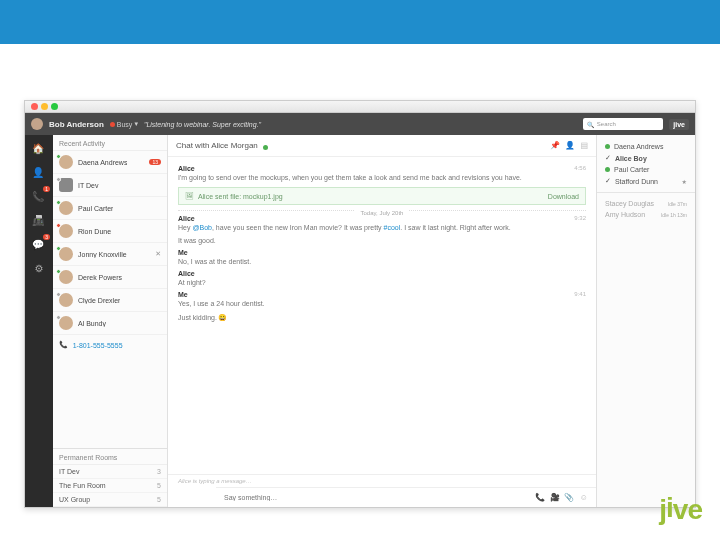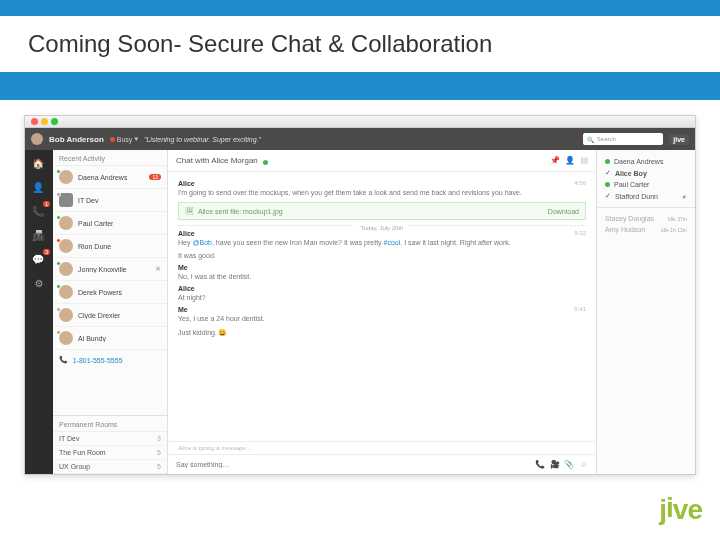--- a/index.html
+++ b/index.html
@@ -4,21 +4,21 @@
 <style>
   * { box-sizing: border-box; margin: 0; padding: 0; font-family: Arial, Helvetica, sans-serif; }
   body { width: 720px; height: 540px; background: #fff; overflow: hidden; }
   .hdr-wrap { position: absolute; top: 0; left: 0; right: 0; }
   .blue-bar-top { height: 16px; background: #1f8dcc; }
   .white-title-band { background: #fff; padding: 14px 28px 14px 28px; }
   .white-title-band h1 { font-size: 24px; color: #333; font-weight: 400; }
   .blue-bar-bottom { height: 28px; background: #1f8dcc; }
 
   
-  .app { position: absolute; top: 115px; left: 24px; width: 672px; height: 360px; border: 1px solid #ccc; background: #f6f6f6; box-shadow: 0 2px 6px rgba(0,0,0,.15); font-size: 8px; color:#333; }
+  .app { position: absolute; top: 100px; left: 24px; width: 672px; height: 408px; border: 1px solid #ccc; background: #f6f6f6; box-shadow: 0 2px 6px rgba(0,0,0,.15); font-size: 8px; color:#333; }
   
   
   .mac-bar { height: 12px; background: linear-gradient(#f5f5f5,#e5e5e5); display:flex; align-items:center; gap:3px; padding:0 6px; border-bottom:1px solid #ccc;}
   .mac-btn { width:7px; height:7px; border-radius:50%; }
   .mac-red{background:#ff5f57;} .mac-yel{background:#ffbd2e;} .mac-grn{background:#28c940;}
   
   
   .topbar { height:22px; background:#4a4a4a; display:flex; align-items:center; color:#eee; padding:0 6px; gap:6px;}
   .avatar-sm{width:12px;height:12px;border-radius:50%;background:#c3a48b;}
   .status-pill{font-size:7px; color:#ccc; display:flex;align-items:center;gap:2px;}
@@ -64,44 +64,41 @@
   .msg .who{font-size:7px;font-weight:bold;color:#333;}
   .msg .body{font-size:7px;color:#777;line-height:1.3;margin-top:1px;}
   .msg .time{float:right;font-size:6px;color:#bbb;}
   .file-box{border:1px solid #cde8cd;background:#f3fbf3;padding:4px 6px;margin:5px 0;font-size:7px;color:#6a9a6a;display:flex;align-items:center;gap:4px;}
   .file-box .dl{margin-left:auto;color:#6a9a6a;}
   .date-sep{text-align:center;font-size:6px;color:#aaa;margin:4px 0;border-bottom:1px dotted #ddd;line-height:0;}
   .date-sep span{background:#fff;padding:0 6px;position:relative;top:3px;}
   .mention{color:#1f8dcc;}
   .hashtag{color:#1f8dcc;}
   .typing{font-size:6px;color:#bbb;font-style:italic;padding:3px 10px;border-top:1px solid #eee;}
-  .compose{display:flex;align-items:center;padding:5px 8px;border-top:1px solid #eee;}
+  .compose{display:flex;align-items:center;padding:5px 8px;border-top:1px solid #eee;margin-left:48px;}
   .compose input{flex:1;border:none;font-size:7px;color:#999;outline:none;}
   .compose-icons{display:flex;gap:5px;color:#bbb;font-size:8px;}
 
   
   .presence-panel{width:98px;background:#fbfbfb;padding:6px 8px;font-size:7px;}
   .pp-row{display:flex;align-items:center;gap:4px;padding:2px 0;color:#555;}
   .pp-dot{width:5px;height:5px;border-radius:50%;background:#4caf50;}
   .pp-row.away{color:#aaa;}
   .pp-star{color:#999;font-size:6px;margin-left:auto;}
   .pp-divider{height:1px;background:#e5e5e5;margin:5px -8px;}
 
   
   .jive-logo{position:absolute;right:18px;bottom:14px;font-size:28px;font-weight:bold;color:#9bbf3a;letter-spacing:-1px;}
   .jive-logo .v{display:inline-block;transform:translateY(-2px);}
 </style>
 </head>
 <body>
 
 <div class="hdr-wrap">
   <div class="blue-bar-top"></div>
-  <div class="white-title-band">
-    <h1>Coming Soon- Secure Chat &amp; Collaboration</h1>
-  </div>
   <div class="blue-bar-bottom"></div>
 </div>
 
 <div class="app">
 
   <div class="mac-bar">
     <div class="mac-btn mac-red"></div>
     <div class="mac-btn mac-yel"></div>
     <div class="mac-btn mac-grn"></div>
   </div>

